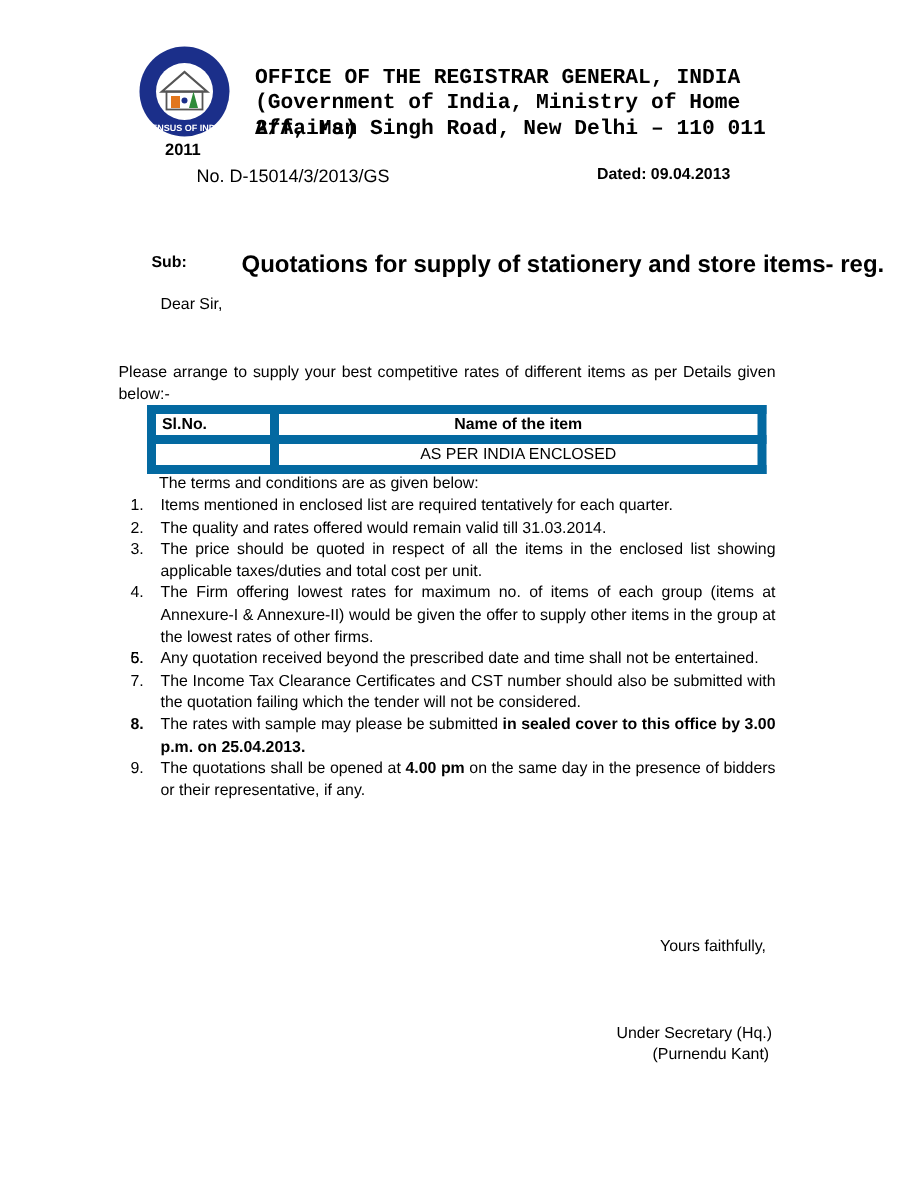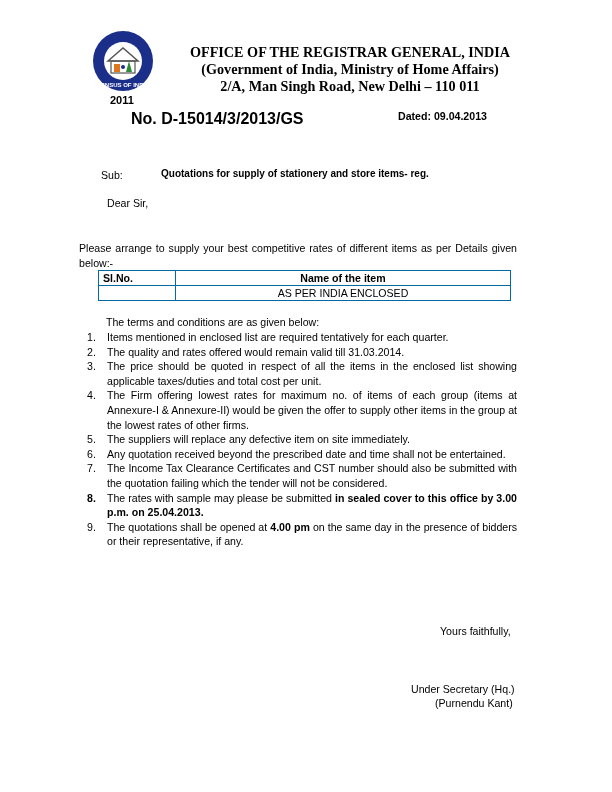--- a/index.html
+++ b/index.html
@@ -1,30 +1,30 @@
 <!DOCTYPE html>
 <html><head>
 <meta charset="utf-8">
 <style>
   html, body { margin: 0; padding: 0; background: #ffffff; }
   body { width: 612px; height: 792px; position: relative; overflow: hidden;
          font-family: "Liberation Sans", sans-serif; color: #000; }
   .abs { position: absolute; }
-  .hdr { font-family: Liberation Serif, serif; font-weight: bold; font-size: 14.2px; text-align: center; width: 360px; left: 170px; line-height: 17px; }
+  .hdr { font-family: Liberation Mono, monospace; font-weight: bold; font-size: 14.2px; text-align: left; width: 360px; left: 170px; line-height: 17px; }
   .cal { font-family: "Liberation Sans", sans-serif; font-size: 10.6px; }
   .logo-wrap { left: 92px; top: 30px; width: 60px; height: 60px; }
   .year { left: 110px; top: 94px; font-weight: bold; font-size: 11px; }
-  .ref { left: 103px; top: 110px; font-weight: bold; font-size: 16px; padding-left: 28px; }
+  .ref { left: 103px; top: 110px; font-weight: normal; font-size: 12px; padding-left: 28px; }
   .date { left: 398px; top: 110px; font-weight: bold; font-size: 10.6px; }
-  .sub-lbl { left: 101px; top: 169px; font-weight: normal; font-size: 10.6px; }
-  .sub-txt { left: 161px; top: 168px; font-weight: bold; font-size: 10px; }
+  .sub-lbl { left: 101px; top: 169px; font-weight: bold; font-size: 10.6px; }
+  .sub-txt { left: 161px; top: 168px; font-weight: bold; font-size: 16px; }
   .dear { left: 95px; top: 197px; font-size: 10.6px; padding-left: 12px; }
   .para { left: 79px; top: 241px; width: 438px; font-size: 10.6px; line-height: 14.6px; text-align: justify; }
   table.items { position: absolute; left: 98px; top: 270px; width: 413px; border-collapse: collapse; font-size: 10.6px; }
-  table.items td, table.items th { border: 1px solid #0369a1; padding: 0 4px; height: 14px; line-height: 14px; }
+  table.items td, table.items th { border: 6px solid #0369a1; padding: 0 4px; height: 14px; line-height: 14px; }
   table.items th { font-weight: bold; }
   table.items th.sl { text-align: left; width: 68px; }
   table.items td.name { text-align: center; }
   .terms-intro { left: 106px; top: 316px; font-size: 10.6px; }
   ol.terms { position: absolute; left: 79px; top: 330px; width: 438px; margin: 0; padding: 0; list-style: none; font-size: 10.6px; line-height: 14.6px; }
   ol.terms li { position: relative; padding-left: 28px; text-align: justify; }
   ol.terms li .num { position: absolute; left: 8px; top: 0; }
   ol.terms li .num.wide { left: 2px; }
   .yours { left: 440px; top: 625px; font-size: 10.6px; }
   .signame { left: 435px; top: 669px; font-size: 10.6px; font-weight: normal; margin-top: 28px; }
@@ -74,21 +74,21 @@
 </tbody>
   </table>
 
 <div class="abs terms-intro cal">The terms and conditions are as given below:</div>
 
 <ol class="terms cal">
   <li><span class="num">1.</span><span>Items mentioned in enclosed list are required tentatively for each quarter.</span></li>
   <li><span class="num">2.</span><span>The quality and rates offered would remain valid till 31.03.2014.</span></li>
   <li><span class="num">3.</span><span>The price should be quoted in respect of all the items in the enclosed list showing applicable taxes/duties and total cost per unit.</span></li>
   <li><span class="num">4.</span><span>The Firm offering lowest rates for maximum no. of items of each group (items at Annexure-I &amp; Annexure-II) would be given the offer to supply other items in the group at the lowest rates of other firms.</span></li>
-  <li><span class="num">5.</span><span>The suppliers will replace any defective item on site immediately.</span></li>
+  <li><span class="num">5.</span></li>
   <li><span class="num">6.</span><span>Any quotation received beyond the prescribed date and time shall not be entertained.</span></li>
   <li><span class="num">7.</span><span>The Income Tax Clearance Certificates and CST number should also be submitted with the quotation failing which the tender will not be considered.</span></li>
   <li><span class="num" style="font-weight:bold">8.</span><span>The rates with sample may please be submitted </span><b>in sealed cover to this office by 3.00 p.m. on 25.04.2013.</b></li>
   <li><span class="num">9.</span><span> The quotations shall be opened at </span><b>4.00 pm</b><span> on the same day in the presence of bidders or their representative, if any.</span></li>
 </ol>
 
 <div class="abs yours cal">Yours faithfully,</div>
 <div class="abs signame cal">(Purnendu Kant)</div>
 <div class="abs sigpost cal">Under Secretary (Hq.)</div>
 

